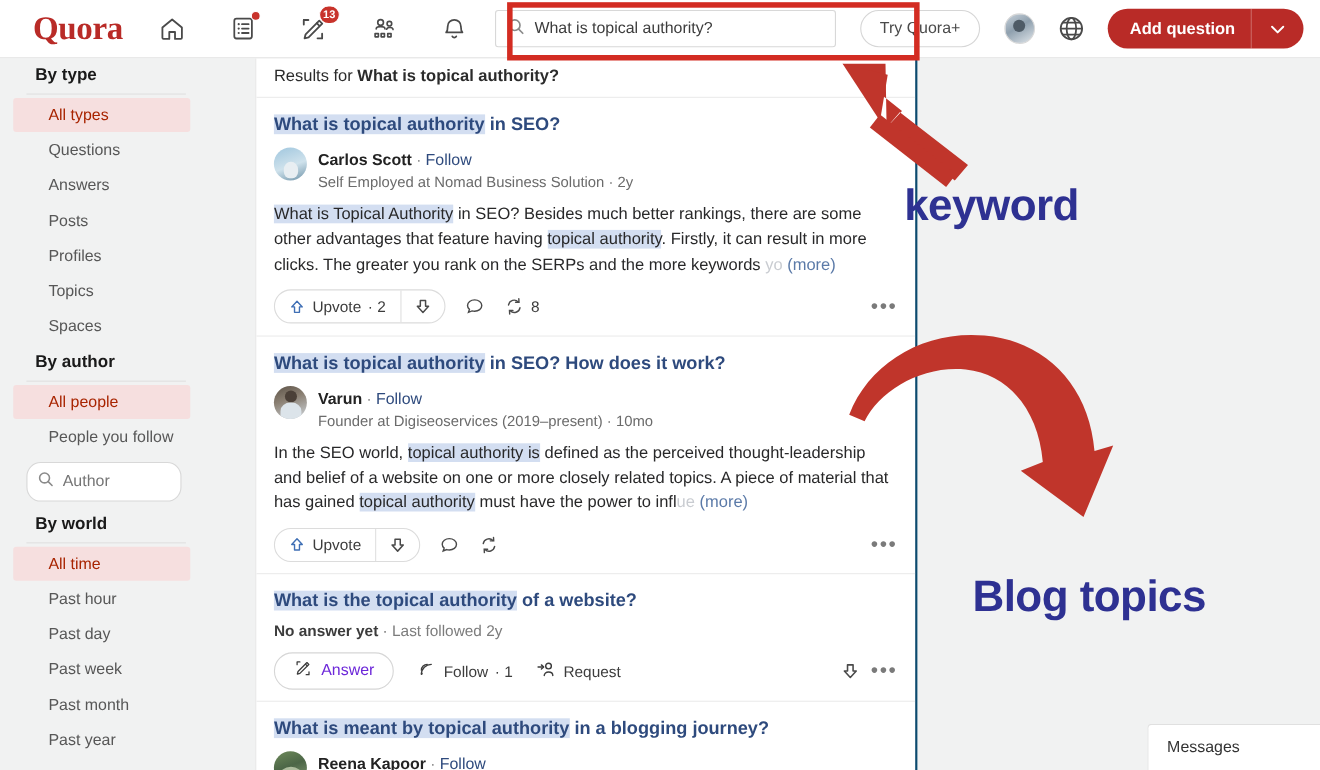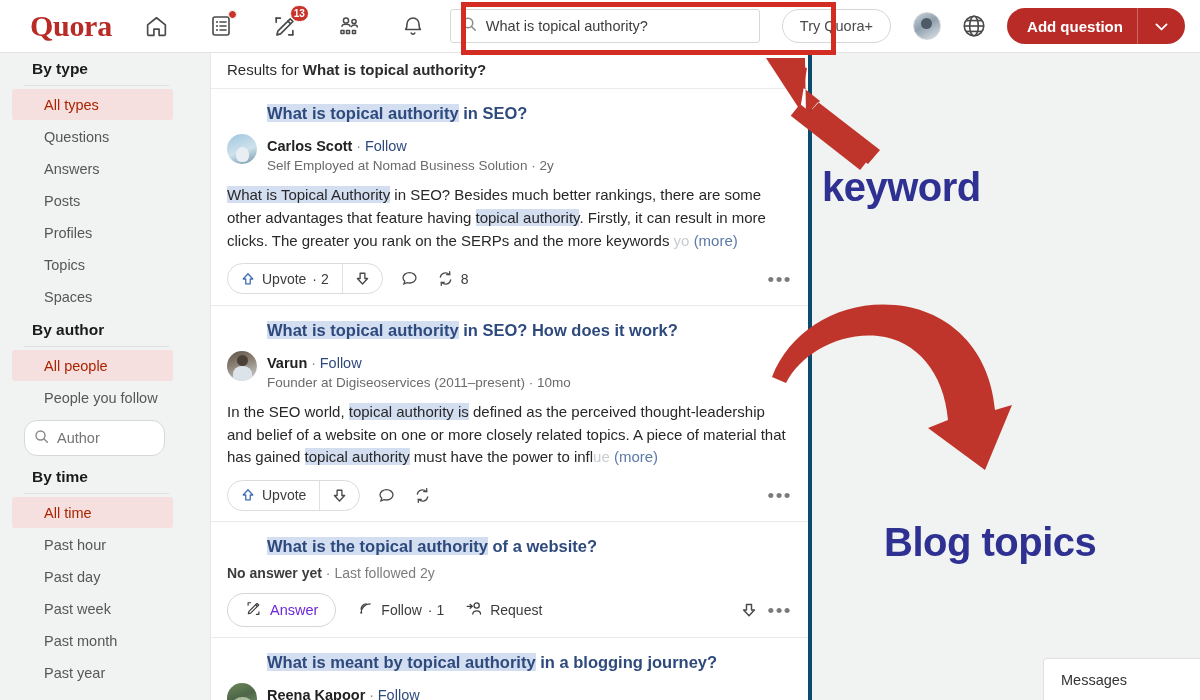--- a/index.html
+++ b/index.html
@@ -124,39 +124,38 @@
     background: #fff; border: 1px solid #d8d8d8; border-radius: 13px;
     display: flex; align-items: center; padding: 0 9px;
   }
   .author-box input {
     border:none; outline:none; background:transparent; margin-left:8px;
     font-family: "Liberation Sans", sans-serif; font-size: 14.5px; color:#767676; width:100%;
   }
 
   
   .content {
-    position: absolute; left: 210px; top: 53px;
+    position: absolute; left: 232px; top: 53px;
     width: 602px; height: 647px;
     background: #ffffff;
     border-left: 1px solid #e6e6e6;
-    border-right: 4px solid #0c4a6e;
+    border-right: 2px solid #0c4a6e;
     overflow: hidden;
   }
   .results-for {
     font-size: 15px; color: #2b2b2b;
     padding: 8px 0 10px 16px;
   }
   .results-for b { font-weight: 700; }
 
   .result { border-top: 1px solid #ebebeb; padding: 14px 16px 9px 16px; }
   .r-title {
     font-size: 16.5px; font-weight: 700; color: #2E4A7D;
     line-height: 1.3; margin-bottom: 10px;
     cursor: pointer;
-    margin-left: 40px;
   }
   .hl { background: #D3DEF1; }
   .r-author { display: flex; align-items: flex-start; margin-bottom: 9px; }
   .r-avatar {
     width: 30px; height: 30px; border-radius: 50%; flex: 0 0 auto;
     margin-right: 10px; overflow: hidden; position: relative;
   }
   .av1 { background: linear-gradient(160deg,#9fc6de 0%,#cfe2ec 55%,#6f93a8 100%); }
   .av1::after{content:"";position:absolute;left:9px;top:13px;width:13px;height:15px;border-radius:50% 50% 40% 40%;background:#e8eef2;}
   .av2 { background: linear-gradient(160deg,#5d5348 0%,#8a7f72 40%,#cfd6dc 100%); }
@@ -346,21 +345,21 @@
     <div class="author-box">
       <span>
         <svg width="15" height="15" viewBox="0 0 18 18" fill="none" stroke="#8a8a8a" stroke-width="1.7" stroke-linecap="round">
           <circle cx="7.8" cy="7.8" r="5.4"></circle>
             <line x1="11.8" y1="11.8" x2="16" y2="16"></line>
         </svg>
       </span>
       <input type="text" placeholder="Author" style="">
     </div>
 
-    <div class="side-head" style="padding-top:6px;">By time</div>
+    <div class="side-head" style="padding-top:6px;">By world</div>
     <div class="side-divider"></div>
     <div class="side-item active">All time</div>
     <div class="side-item">Past hour</div>
     <div class="side-item">Past day</div>
     <div class="side-item">Past week</div>
     <div class="side-item">Past month</div>
     <div class="side-item">Past year</div>
   </div>
 
   <div class="content">
@@ -425,21 +424,21 @@
       <div class="r-title">
         <span class="hl">What is topical authority</span><span> in SEO? How does it work?</span>
       </div>
       <div class="r-author">
         <div class="r-avatar av2"></div>
         <div class="r-meta">
           <div>
             <span class="r-name">Varun</span><span class="r-sep"> · </span><span class="r-follow">Follow</span>
           </div>
           <div class="r-cred">
-            <span>Founder at Digiseoservices (2011–present)</span> · <span>10mo</span>
+            <span>Founder at Digiseoservices (2019–present)</span> · <span>10mo</span>
           </div>
         </div>
       </div>
       <div class="r-snippet">
         <span>In the SEO world, </span><span class="hl">topical authority is</span><span> defined as the perceived thought-leadership and belief of a website on one or more closely related topics. A piece of material that has gained </span><span class="hl">topical authority</span><span> must have the power to infl</span><span class="faded">ue</span> <span class="more-lnk">(more)</span>
       </div>
       <div class="actionbar">
         <div class="vote-pill">
           <div class="vote-up">
             <svg width="16" height="16" viewBox="0 0 20 20" fill="none" stroke="#3f6fb5" stroke-width="1.6" stroke-linejoin="round">

